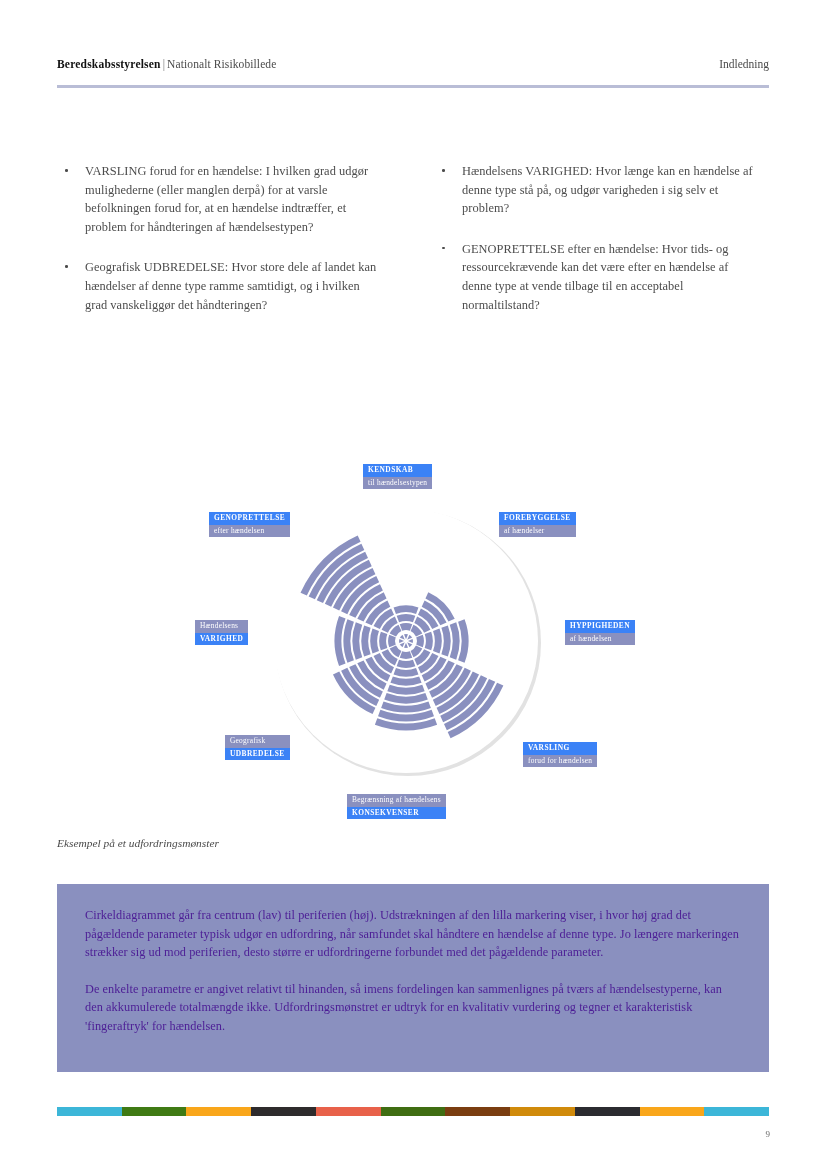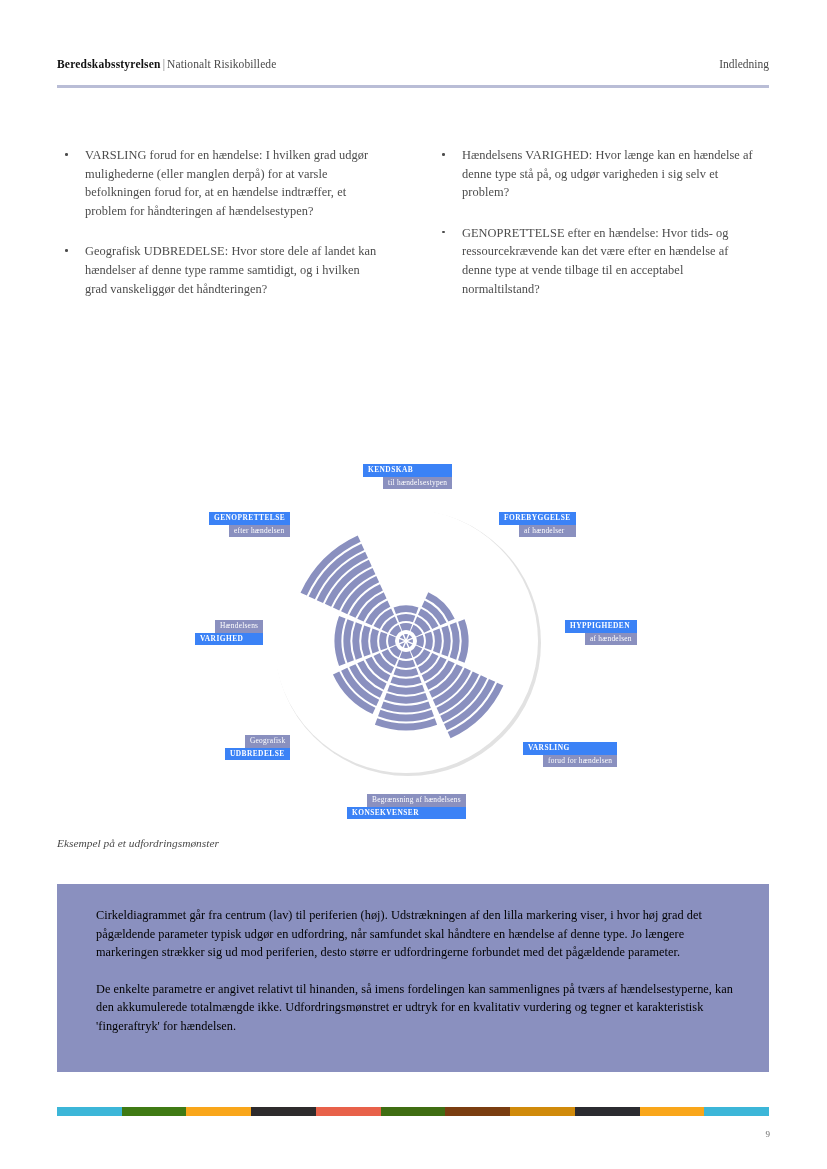--- a/index.html
+++ b/index.html
@@ -70,21 +70,21 @@
 
   
   .cols {
     position: absolute;
     left: 57px;
     top: 146px;
     width: 712px;
   }
   .col {
     position: absolute;
-    top: 0;
+    top: 16px;
     width: 325px;
   }
   .col-left  { left: 0px; }
   .col-right { left: 377px; }
 
   .bullet {
     position: relative;
     padding-left: 28px;
     margin-bottom: 22px;
     font-size: 12.4px;
@@ -130,21 +130,20 @@
     letter-spacing: .25px;
     color: #ffffff;
   }
   .lbl .bar.black {
     background: #3b82f6;
     font-weight: bold;
     letter-spacing: .45px;
   }
   .lbl .bar.purple {
     background: #8a90bf;
-    margin-left: 20px;
   }
 
   .fig-caption {
     position: absolute;
     left: 0;
     top: 385px;
     width: 712px;
     font-style: italic;
     font-size: 11.4px;
     color: #4a4a4a;
@@ -155,22 +154,22 @@
     position: absolute;
     left: 57px;
     top: 884px;
     width: 712px;
     height: 188px;
     background: #8a90bf;
     box-sizing: border-box;
     padding: 22px 28px 0 28px;
   }
   .infobox p {
-    margin: 0 0 18px 11px;
-    color: #000000;
+    margin: 0 0 18px 0;
+    color: #4c1d95;
     font-size: 12.3px;
     line-height: 18.6px;
     letter-spacing: .05px;
   }
 
   
   .footerbar {
     position: absolute;
     left: 57px;
     top: 1107px;

